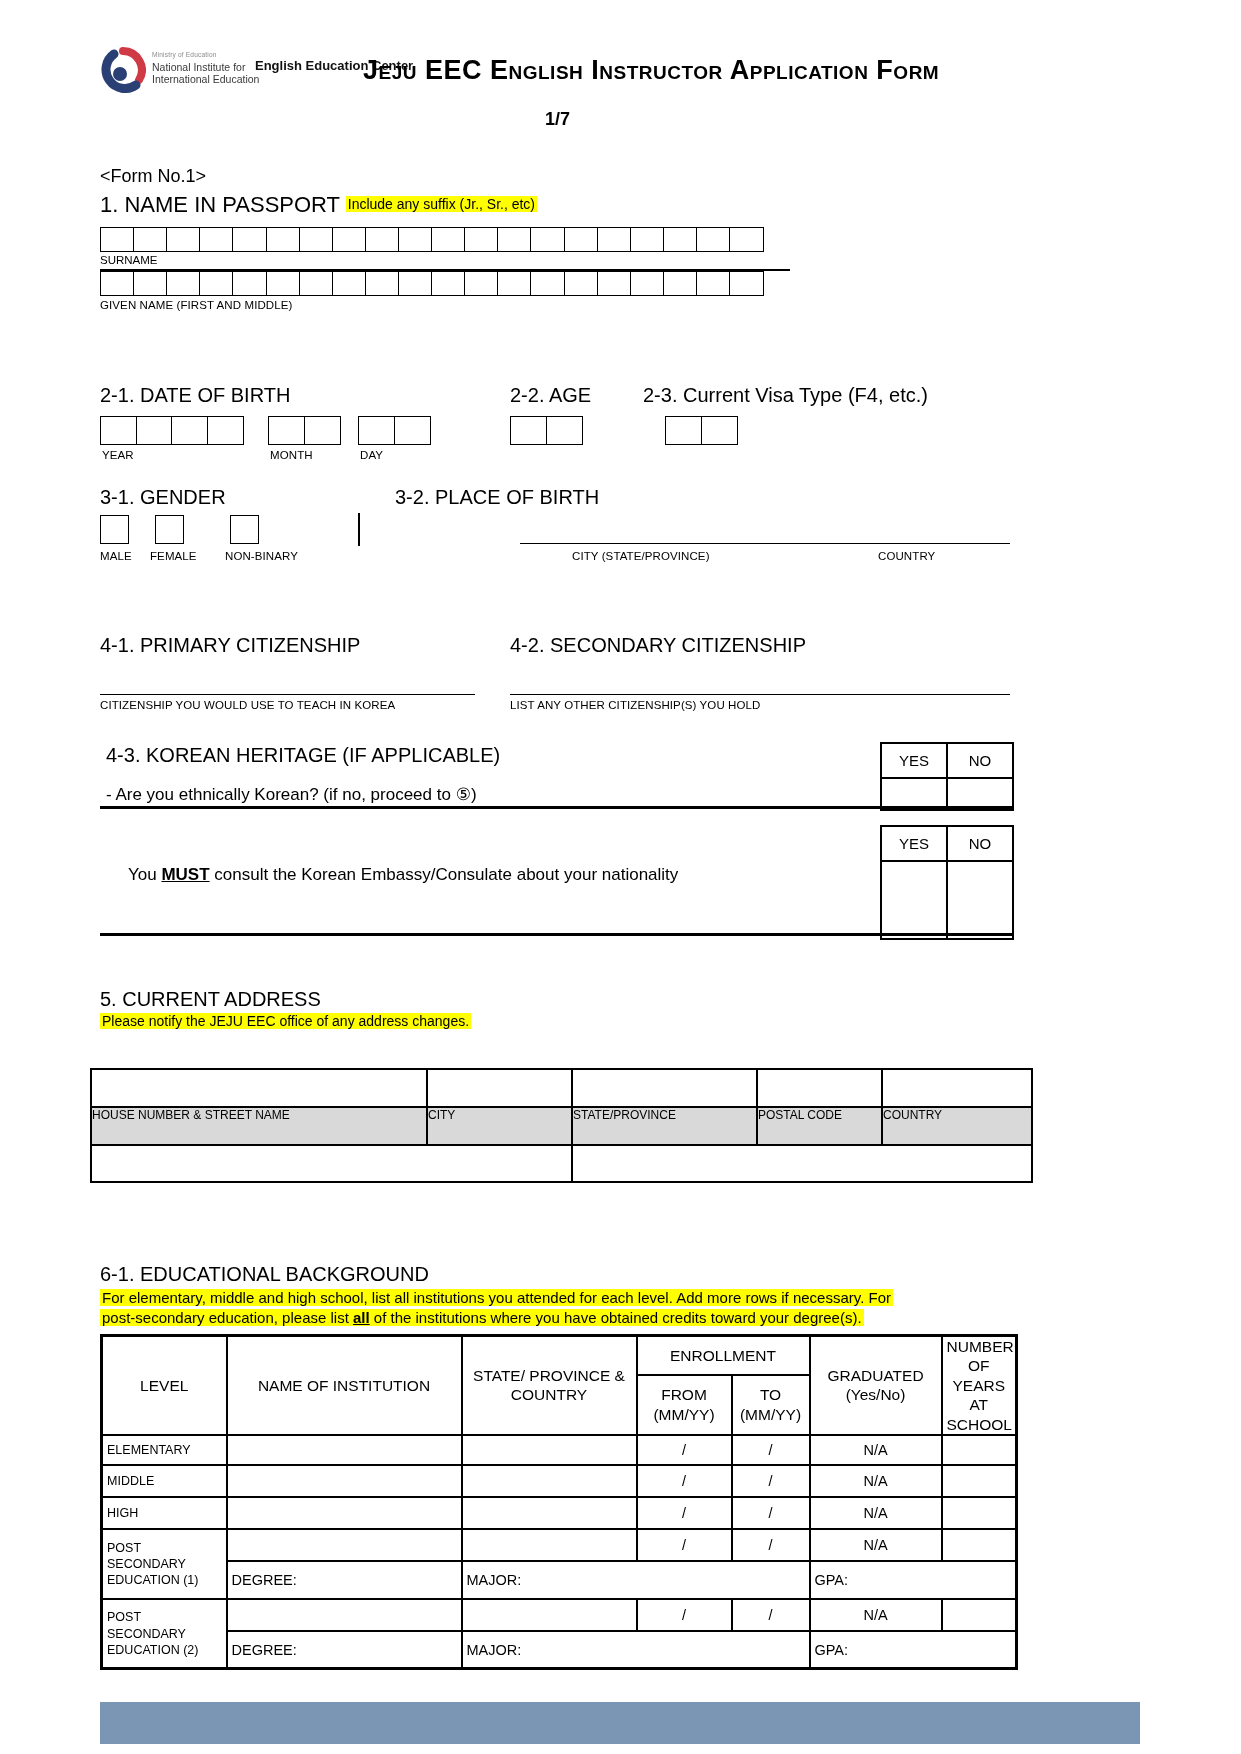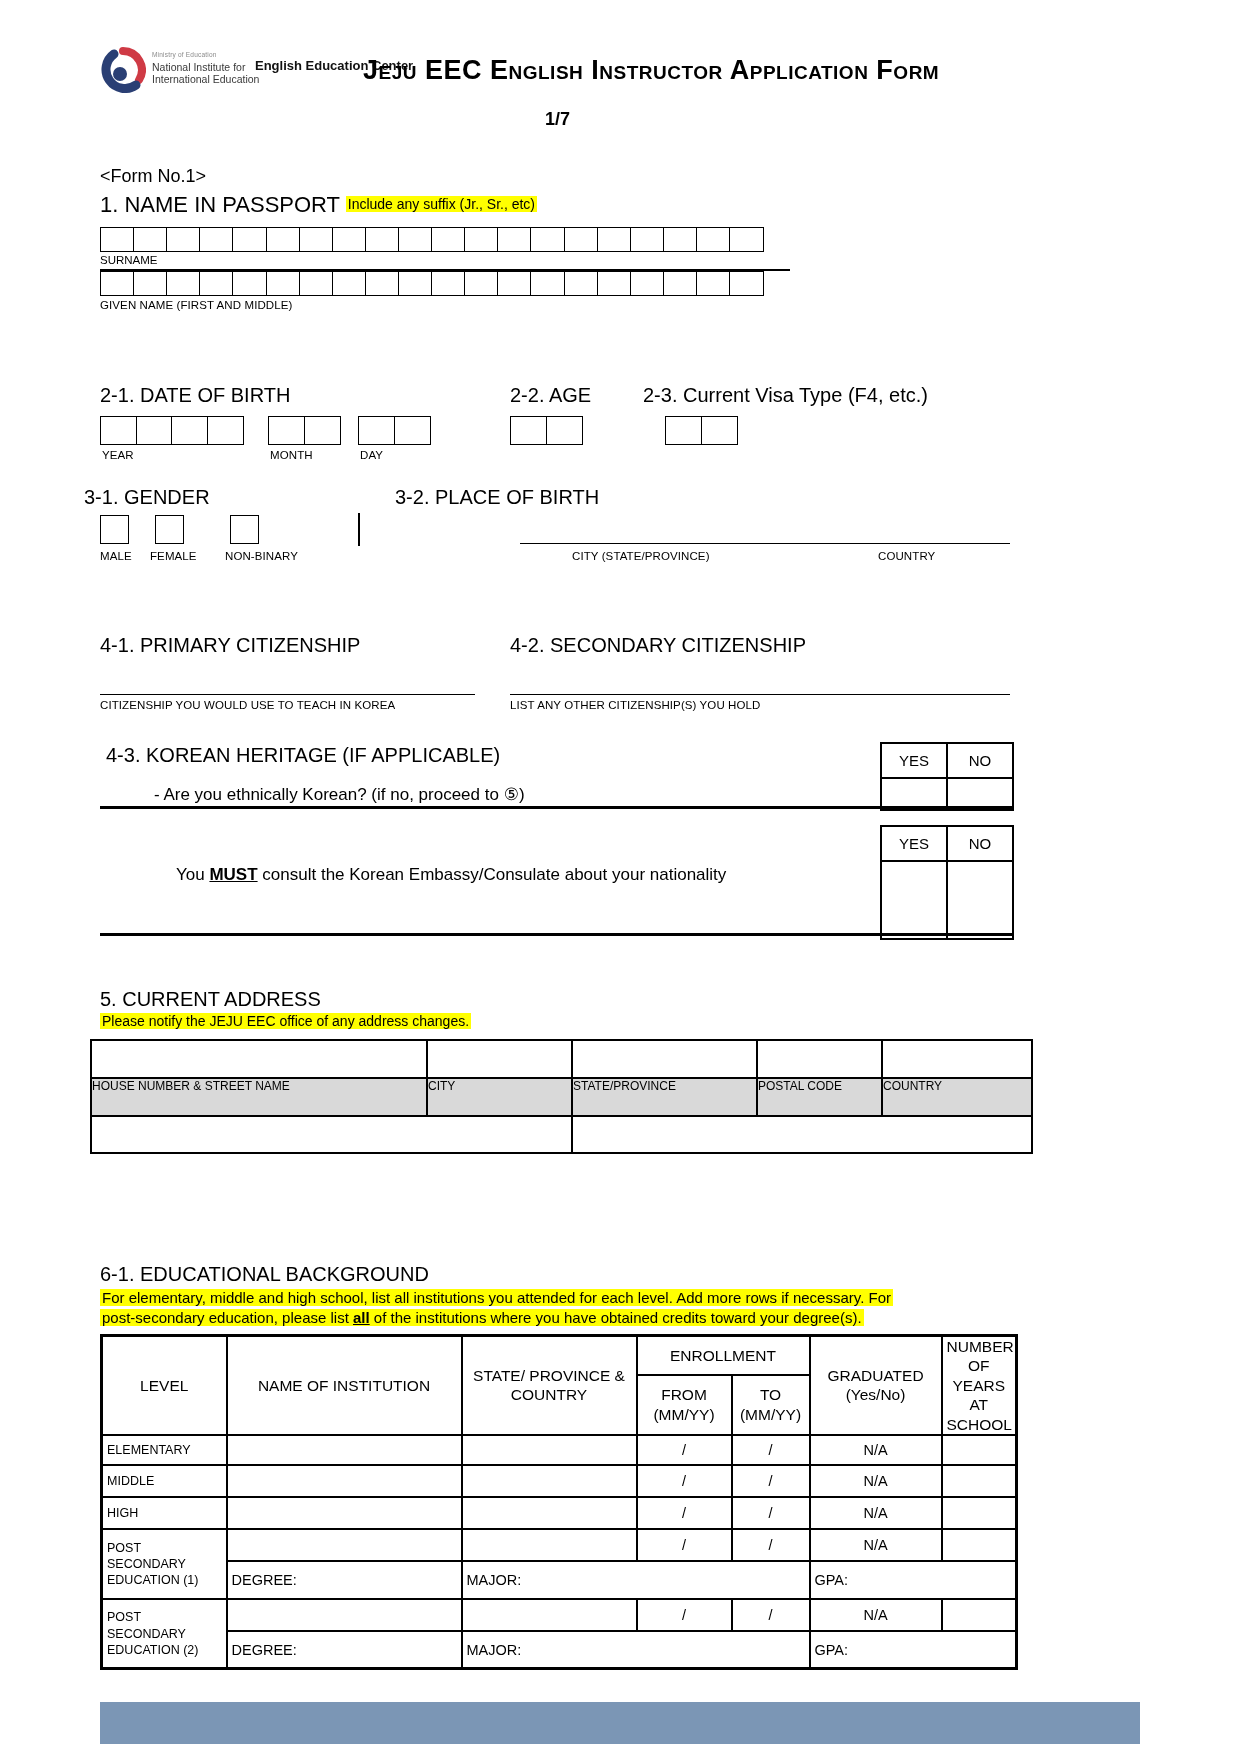--- a/index.html
+++ b/index.html
@@ -29,34 +29,34 @@
   .chargrid, .boxrow { display:flex; }
   .chargrid .cbox { width:34.5px; height:25px; border:1.3px solid #000; background:#fff; }
   .boxrow  .cbox { width:37px;  height:29px; border:1.5px solid #000; background:#fff; }
   .cbox + .cbox { margin-left:-1.4px; }
   .surname-strip { width:690px; font-size:11.5px; padding-bottom:3px; border-bottom:2.5px solid #000; }
   .gbox { width:29px; height:29px; border:1.5px solid #000; background:#fff; }
   .vmark { width:2px; height:33px; background:#000; }
   .wline { border-bottom:1.5px solid #000; }
 
   
-  .qtext { font-size:17px; line-height:21.5px;margin-left:48px; }
+  .qtext { font-size:17px; line-height:21.5px; }
   .qclip { height:24px; overflow:hidden; }
   .qind  { padding-left:22px; }
   .bld   { font-weight:bold; text-decoration:underline; }
   .thick { height:3px; background:#000; }
   table.yn { border-collapse:collapse; table-layout:fixed; }
   table.yn th, table.yn td { border:2.2px solid #000; width:66px; padding:8px; }
   table.yn th { font-size:15px; font-weight:normal; text-align:center; height:30px; }
   table.yn td { background:#fff; }
   .ynb1 td { height:32px; }
   .ynb2 td { height:78px; }
 
   
-  table.addr { border-collapse:collapse; table-layout:fixed; width:941px; }
+  table.addr { border-collapse:collapse; table-layout:fixed; width:941px;margin-top:29px; }
   table.addr td { border:2px solid #000; padding:0; }
   table.addr { border:2.5px solid #000; }
   .a-in td  { background:#fff; height:38px; }
   .a-lb td  { background:#d9d9d9; font-size:12px; vertical-align:top; padding:4px 6px; height:38px; }
   .a-in2 td { background:#fff; height:37px; border-top:3px solid #000; }
   .a-lb2 td { background:#d9d9d9; font-size:12px; vertical-align:top; padding:4px 6px; height:42px; }
 
   
   table.edu { border-collapse:collapse; table-layout:fixed; width:915px; border:3px solid #000; }
   table.edu th, table.edu td { border:2px solid #000; padding:0 4px; }
@@ -169,21 +169,21 @@
   </div>
 <div class="abs boxrow" style="left:665px;top:416px">
     <div class="cbox"></div>
     <div class="cbox"></div>
   </div>
 
 <div class="abs hint" style="left:102px;top:449px">YEAR</div>
 <div class="abs hint" style="left:270px;top:449px">MONTH</div>
 <div class="abs hint" style="left:360px;top:449px">DAY</div>
 
-<div class="abs h-med" style="left:84px;top:486px">3-1. GENDER</div>
+<div class="abs h-med" style="left:100px;top:486px">3-1. GENDER</div>
 <div class="abs h-med" style="left:395px;top:486px">3-2. PLACE OF BIRTH</div>
 
 <div class="abs gbox" style="left:100px;top:515px"></div>
 <div class="abs gbox" style="left:155px;top:515px"></div>
 <div class="abs gbox" style="left:230px;top:515px"></div>
 <div class="abs vmark" style="left:358px;top:513px"></div>
 
 <div class="abs hint" style="left:100px;top:550px">MALE</div>
 <div class="abs hint" style="left:150px;top:550px">FEMALE</div>
 <div class="abs hint" style="left:225px;top:550px">NON-BINARY</div>

